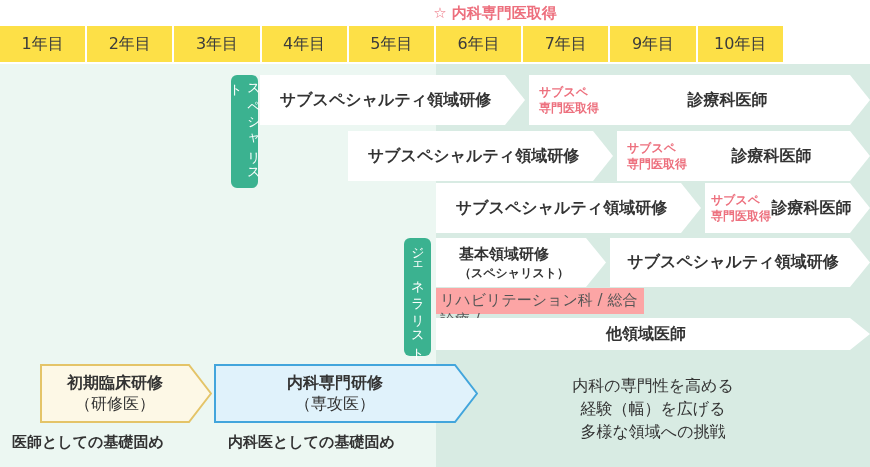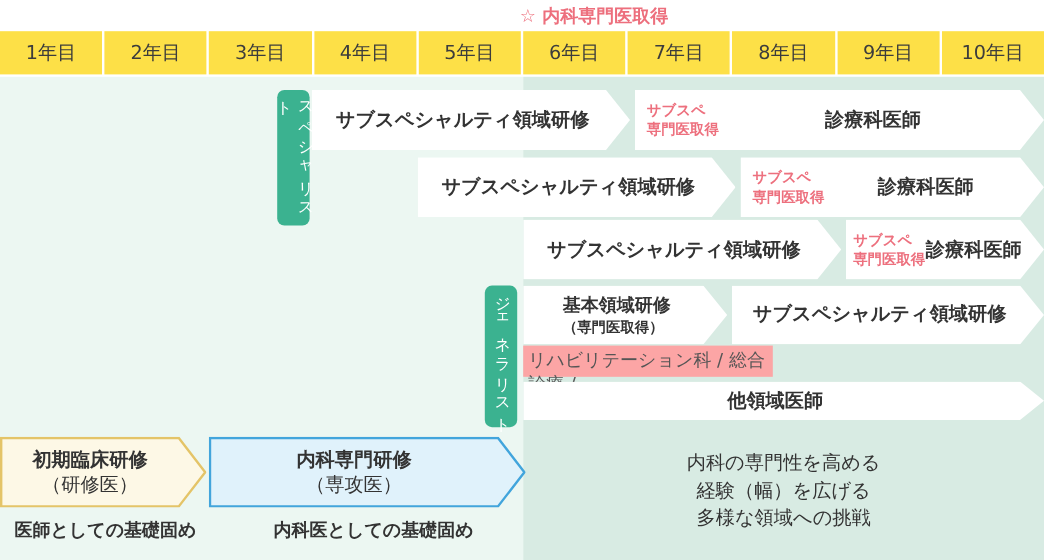--- a/index.html
+++ b/index.html
@@ -48,21 +48,21 @@
     display:flex;align-items:center;justify-content:center;
     writing-mode:vertical-rl;letter-spacing:2px;
   }
   
   .note{
     position:absolute;top:288px;left:436px;width:208px;height:26px;
     background:#fca5a5;color:#555;font-size:15px;line-height:1.35;
     padding:2px 4px;box-sizing:border-box;
   }
   
-  .barrow{position:absolute;top:364px;height:59px;}
+  .barrow{position:absolute;top:364px;height:59px;margin-left:40px;}
   .barrow svg{position:absolute;top:0;left:0;}
   .barrow .txt{
     position:absolute;top:0;left:0;right:22px;bottom:0;
     display:flex;flex-direction:column;align-items:center;justify-content:center;
     color:#333;line-height:1.3;
   }
   .barrow .t1{font-size:16px;font-weight:bold;}
   .barrow .t2{font-size:16px;}
   .caption{position:absolute;top:433px;font-size:15px;font-weight:600;color:#333;}
   .right-para{
@@ -78,21 +78,20 @@
   <div class="top-title">☆ 内科専門医取得</div>
 
   <div class="year-row">
     <div class="year-cell">1年目</div>
     <div class="year-cell">2年目</div>
     <div class="year-cell">3年目</div>
     <div class="year-cell">4年目</div>
     <div class="year-cell">5年目</div>
     <div class="year-cell">6年目</div>
     <div class="year-cell">7年目</div>
-    <div class="year-cell">8年目</div>
     <div class="year-cell">9年目</div>
     <div class="year-cell">10年目</div>
   </div>
 
   <div class="bg-left"></div>
   <div class="bg-right"></div>
 
   <div class="vtab" style="left:231px;top:75px;height:113px;">スペシャリスト</div>
 
   <div class="arrow" style="left:260px;top:75px;width:265px;height:50px;">
@@ -117,21 +116,21 @@
   <div class="arrow split" style="left:705px;top:183px;width:165px;height:50px;">
     <span class="milestone" style="padding-left:6px;"><span>サブスペ</span><br><span>専門医取得</span></span>
     <span class="main" style="padding-right:18px;">診療科医師</span>
   </div>
 
   <div class="vtab" style="left:404px;top:238px;height:118px;">ジェネラリスト</div>
 
   <div class="arrow" style="left:436px;top:238px;width:170px;height:49px;">
     <span class="two-line" style="padding-right:14px;">
       <span class="l1">基本領域研修</span>
-      <span class="l2">（専門医取得）</span>
+      <span class="l2">（スペシャリスト）</span>
     </span>
   </div>
   <div class="arrow" style="left:610px;top:238px;width:260px;height:49px;">
     <span class="main">サブスペシャルティ領域研修</span>
   </div>
 
   <div class="note">
     <span>リハビリテーション科 / 総合診療 /</span><br>
     <span>☆ 救急科</span>
   </div>

